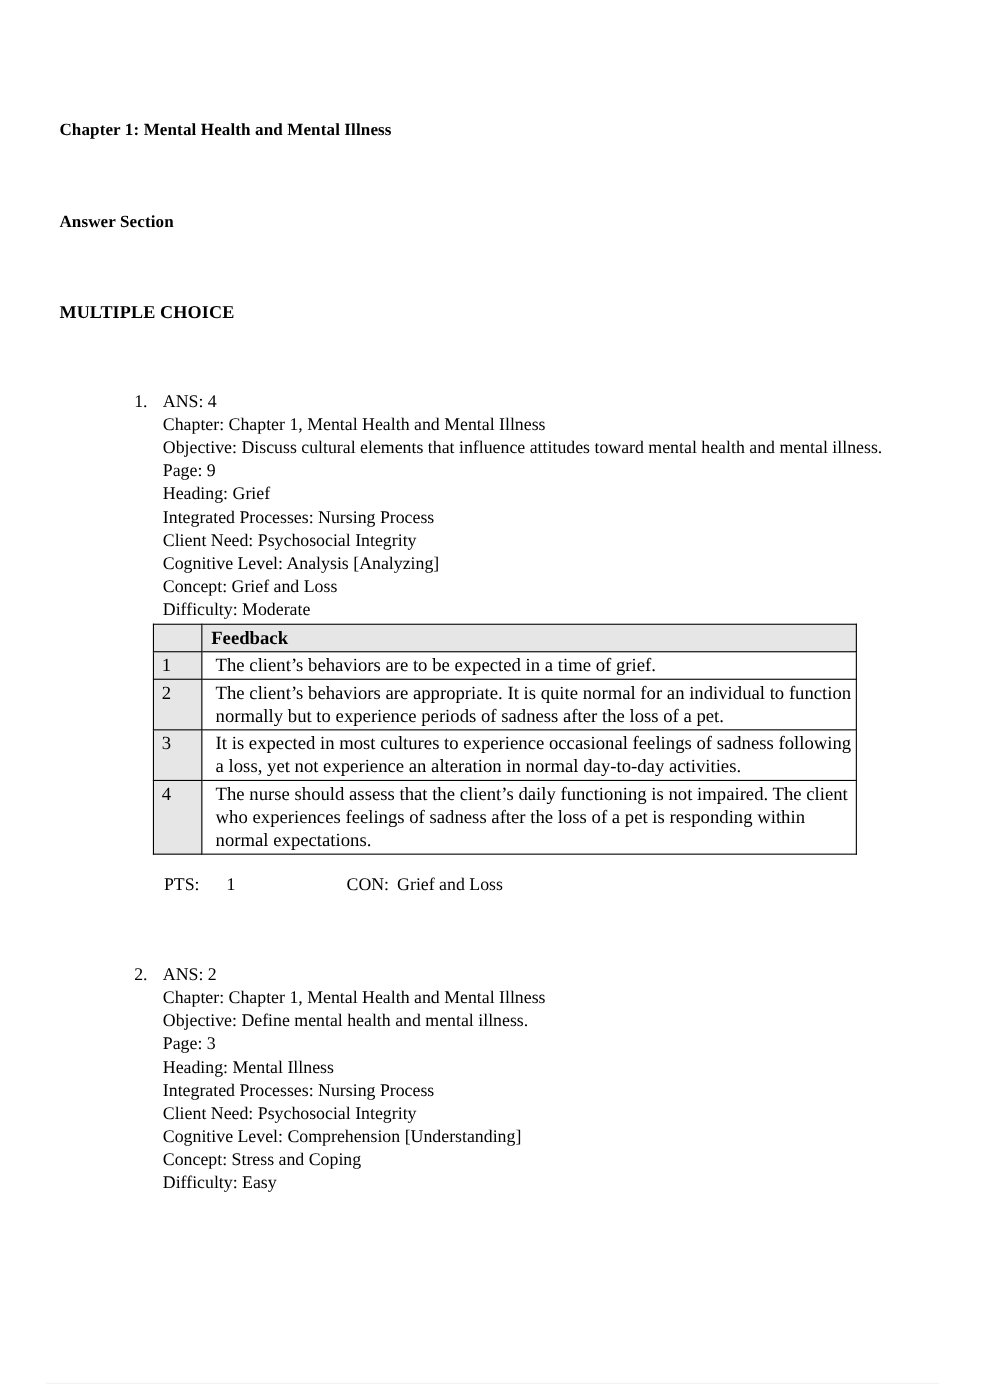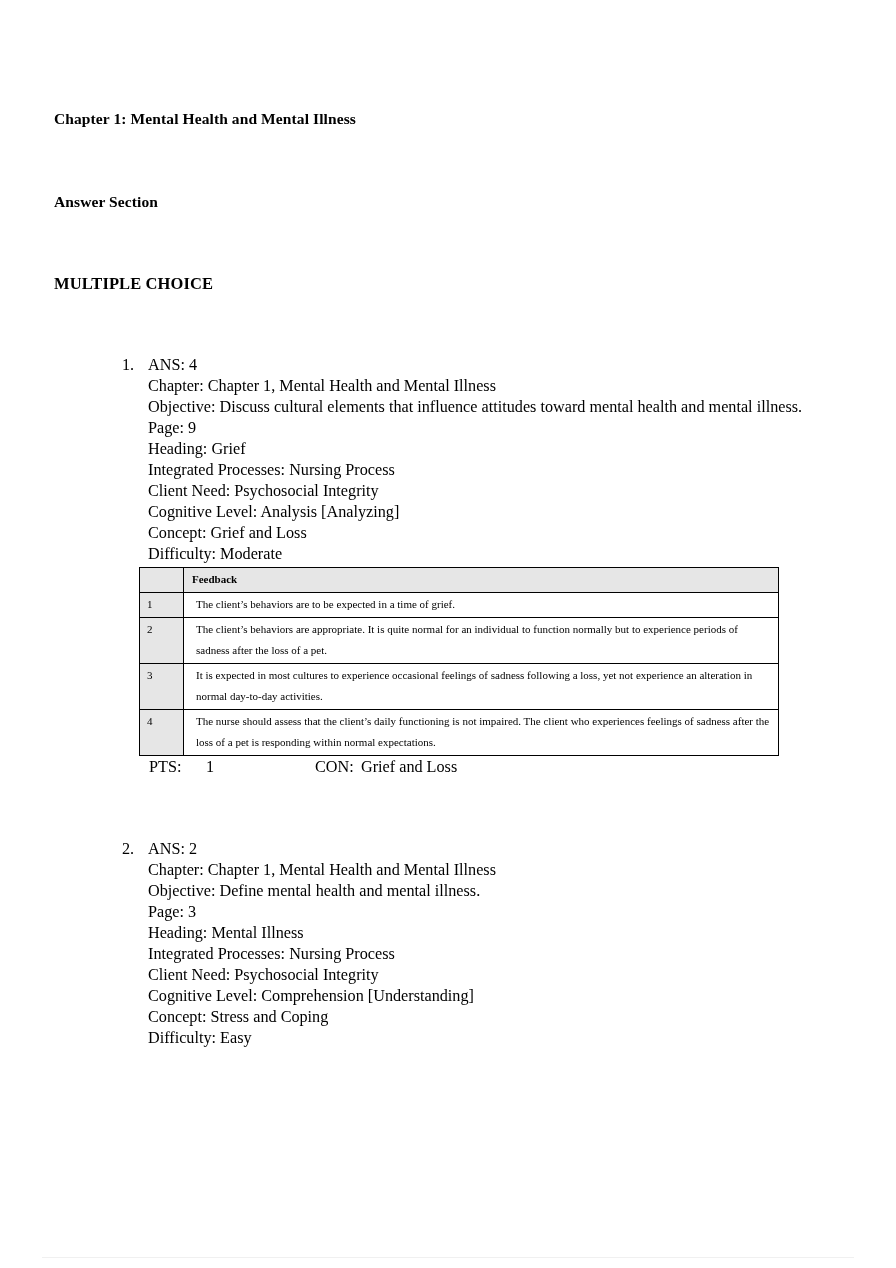--- a/index.html
+++ b/index.html
@@ -94,21 +94,21 @@
     width: 4px;
   }
 
   
   .feedback-table {
     border-collapse: collapse;
     margin-top: 2px;
     margin-left: -9px;
     width: 640px;
     table-layout: fixed;
-    font-size: 11px;
+    font-size: 17px;
     line-height: 21px;
   }
   .feedback-table td,
   .feedback-table th {
     border: 1px solid #000000;
     vertical-align: top;
     padding: 1px 5px 2px 6px;
     font-weight: normal;
     text-align: left;
   }
@@ -128,21 +128,21 @@
   .feedback-table td.col-text {
     padding-left: 12px;
     padding-right: 4px;
   }
 
   
   .pts-line {
     position: relative;
     font-size: 16.2px;
     line-height: 21px;
-    margin-top: 1px;
+    margin-top: 17px;
     padding-left: 1px;
     height: 21px;
   }
   .pts-label { position: absolute; left: 1px; top: 0; }
   .pts-value { position: absolute; left: 58px; top: 0; }
   .con-label { position: absolute; left: 167px; top: 0; }
   .con-value { position: absolute; left: 213px; top: 0; }
 </style>
 </head>
 <body>

